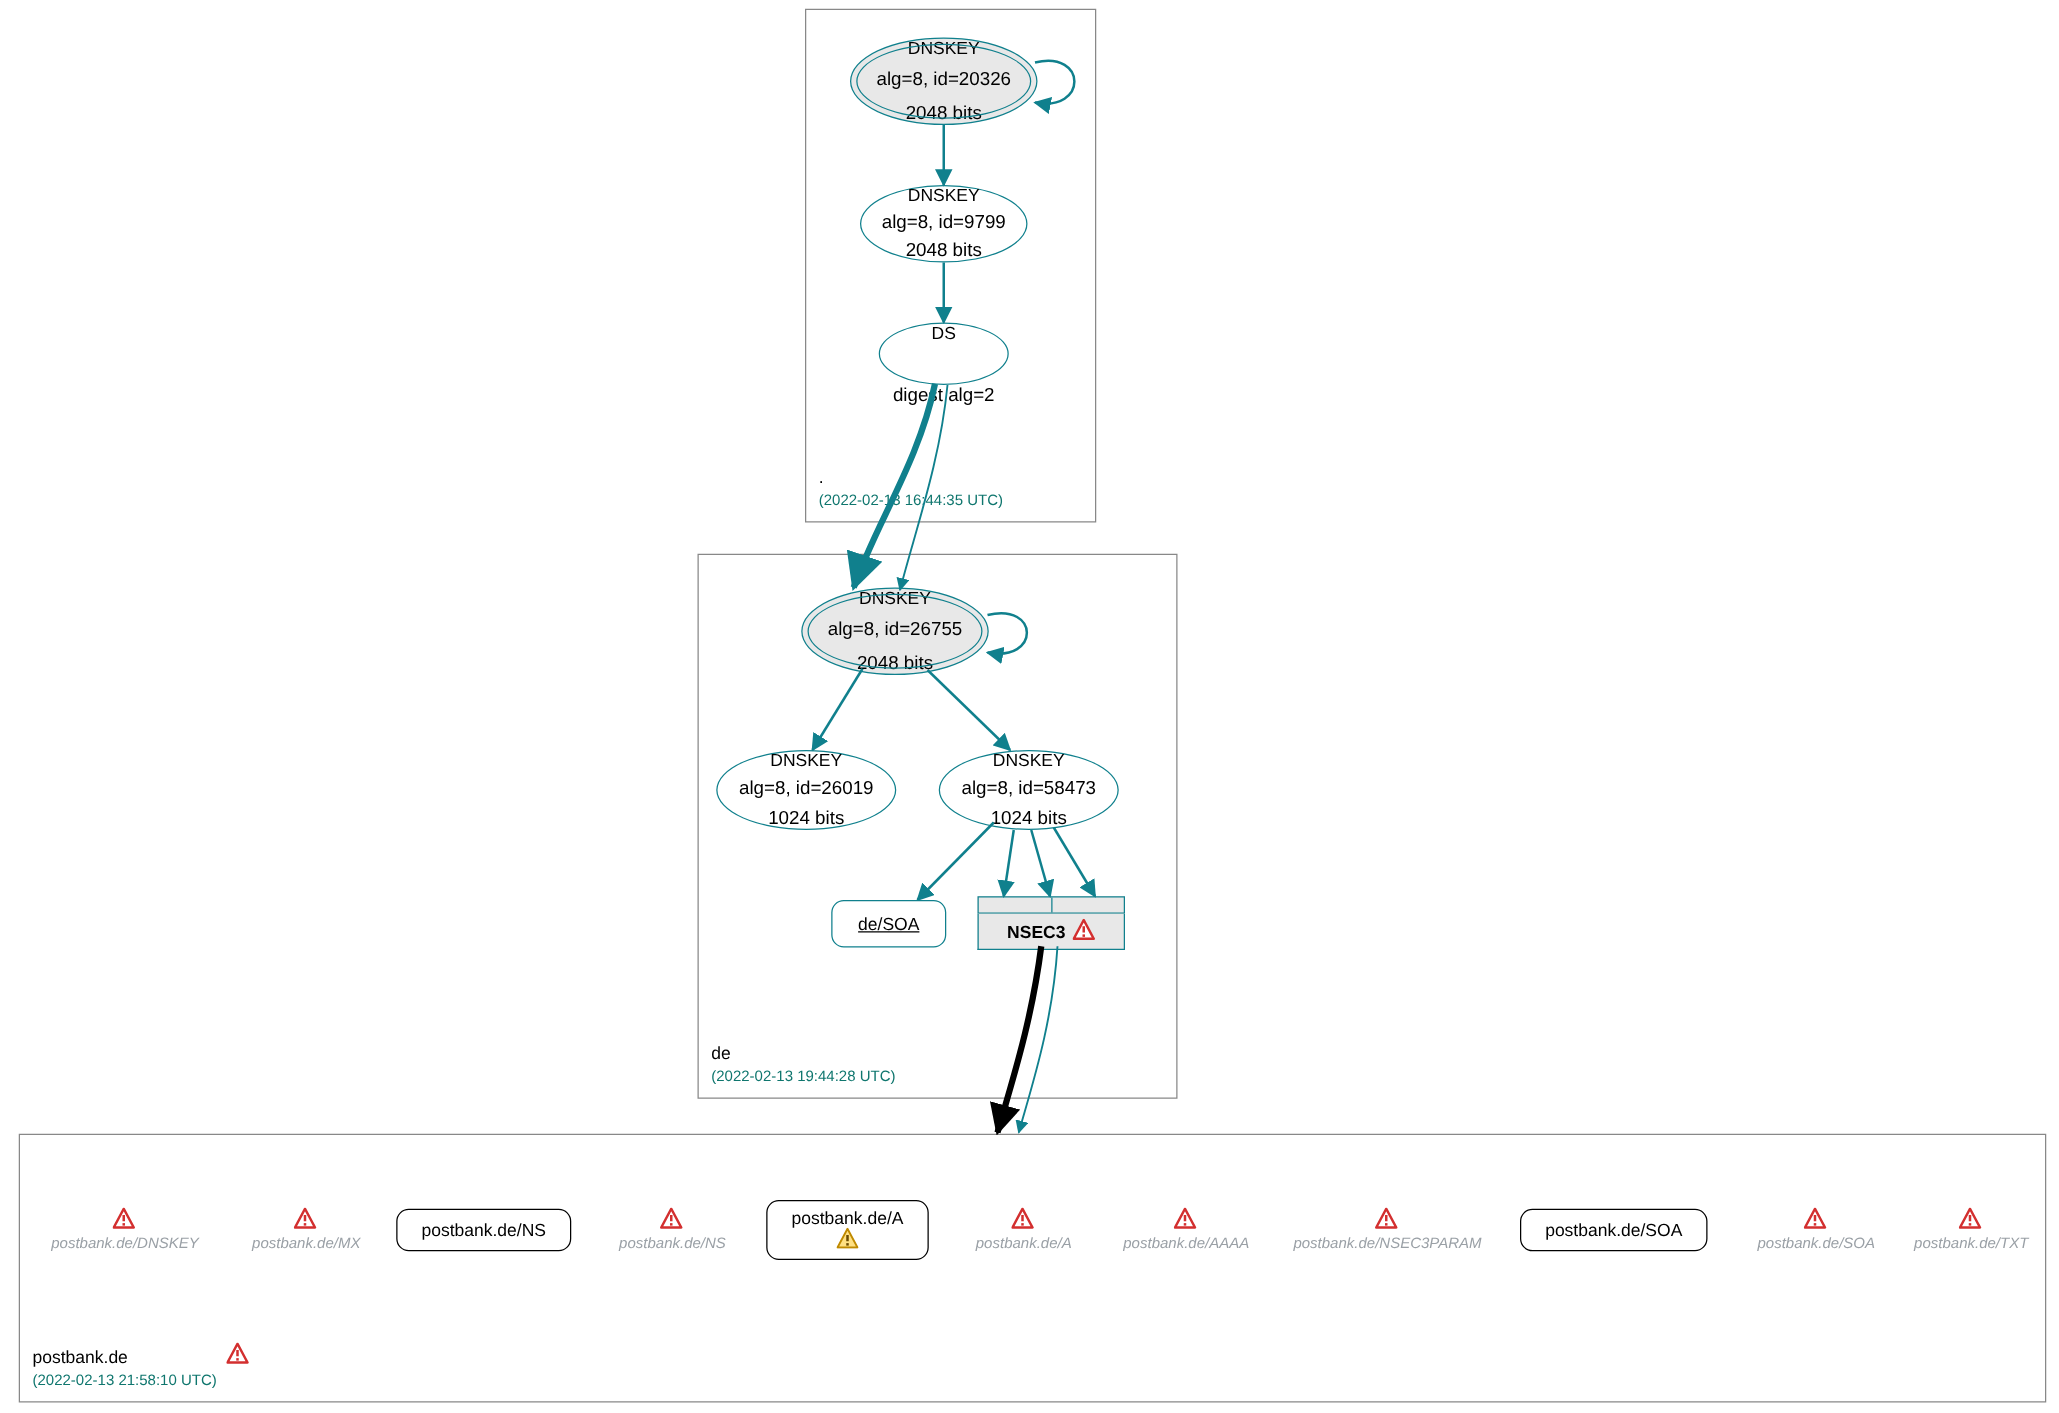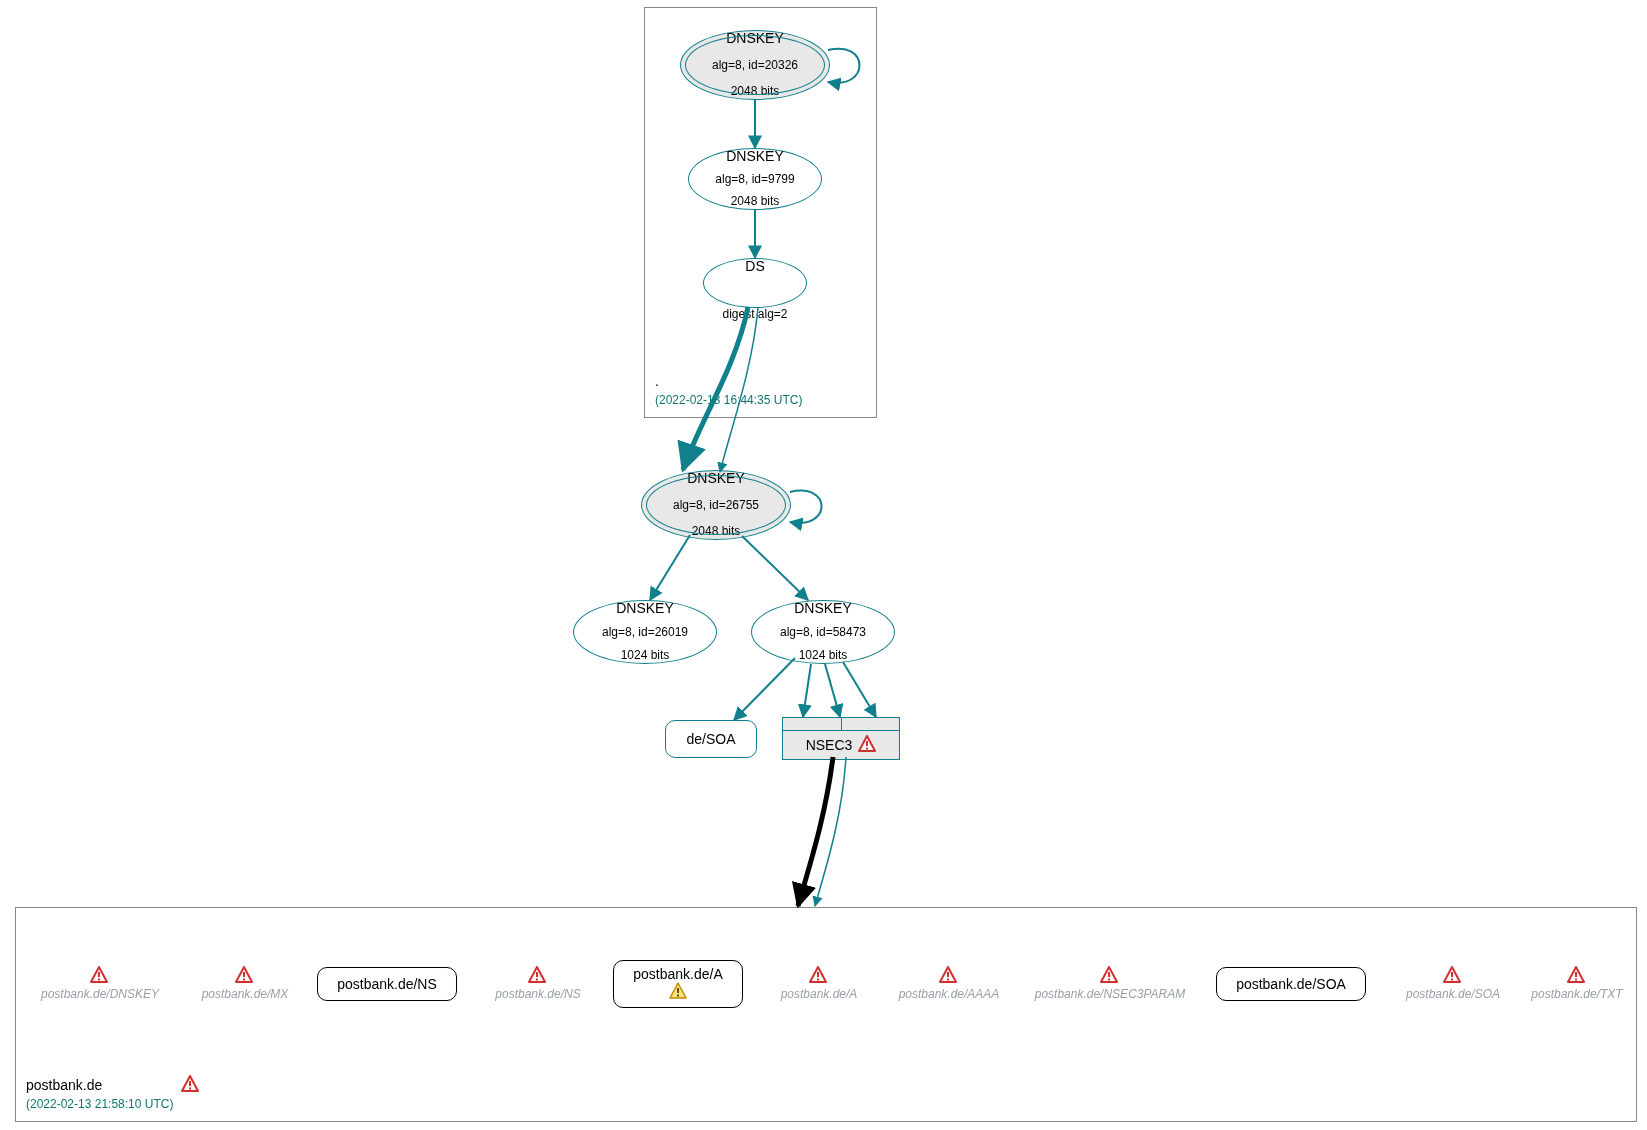--- a/index.html
+++ b/index.html
@@ -55,34 +55,35 @@
     top: 4px; left: 4px; right: 4px; bottom: 4px;
     border: 1.5px solid #10808d;
     border-radius: 50%;
     pointer-events: none;
   }
   .node-title {
     font-size: 14px;
     line-height: 1.1;
   }
   .node-sub {
-    font-size: 12px;
+    font-size: 15px;
     line-height: 1.15;
   }
   .rrset-rect {
     position: absolute;
     border: 1.5px solid #10808d;
     border-radius: 10px;
     background: #fff;
     display: flex;
     align-items: center;
     justify-content: center;
     font-size: 14px;
     box-sizing: border-box;
     padding: 0 6px;
+    text-decoration: underline;
   }
   .nsec3-wrap {
     position: absolute;
     box-sizing: border-box;
   }
   .nsec3-top {
     height: 12px;
     border: 1.5px solid #10808d;
     background: #e8e8e8;
     display: flex;
@@ -96,20 +97,21 @@
   .nsec3-body {
     border: 1.5px solid #10808d;
     border-top: none;
     background: #e8e8e8;
     height: 28px;
     display: flex;
     align-items: center;
     justify-content: center;
     gap: 6px;
     font-size: 14px;
+    font-weight: bold;
   }
   .bottom-node {
     position: absolute;
     display: flex;
     flex-direction: column;
     align-items: center;
     justify-content: center;
     box-sizing: border-box;
     text-align: center;
   }
@@ -158,20 +160,24 @@
         <rect x="8" y="12.5" width="2" height="2" fill="#6b4b00"></rect>
       </g>
     </defs>
   </svg>
 
   <div class="zone-box" style="left:644px; top:7px; width:233px; height:411px;">
     <span class="zone-label" style="bottom:28px;">.</span>
     <span class="zone-sublabel" style="bottom:10px;">(2022-02-13 16:44:35 UTC)</span>
   </div>
 
+  <div class="zone-box" style="left:558px; top:443px; width:384px; height:436px;">
+    <span class="zone-label" style="bottom:28px;">de</span>
+    <span class="zone-sublabel" style="bottom:10px;">(2022-02-13 19:44:28 UTC)</span>
+  </div>
 
   <div class="zone-box" style="left:15px; top:907px; width:1622px; height:215px;padding-left:16px;">
     <span class="zone-label" style="bottom:28px;">postbank.de</span>
     <span class="zone-sublabel" style="bottom:10px;">(2022-02-13 21:58:10 UTC)</span>
     <span class="err-icon" style="position:absolute; left:165px; bottom:22px;">
       <svg width="22" height="20">
           <use href="#err-tri"></use>
         </svg>
     </span>
   </div>

